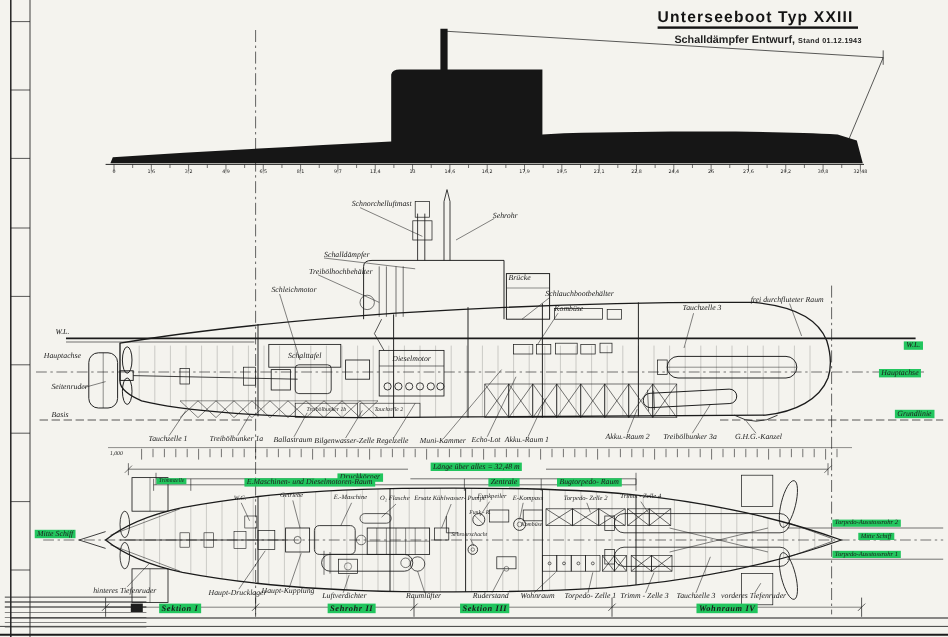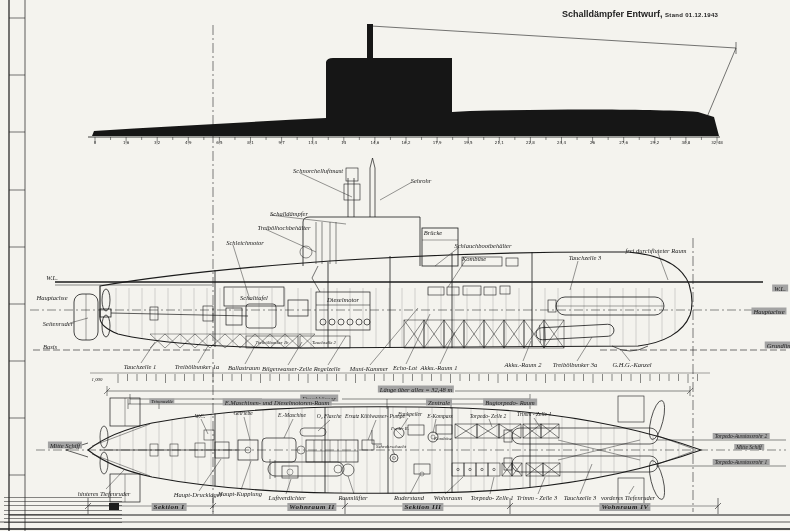--- a/index.html
+++ b/index.html
@@ -15,21 +15,21 @@
   .lbl{
     position:absolute;
     font:italic 6.5px "Liberation Serif", serif;
     color:#1b1b1b;
     white-space:nowrap;
     transform:translate(-50%,-50%);
     z-index:5;
   }
   .lbl.sm{font-size:5.5px;}
   .lbl.xs{font-size:4.8px;}
-  .lbl.bg{background:#a3a3a3;padding:0 2px;margin-left:19px;}
+  .lbl.bg{background:#22c55e;padding:0 2px;}
   .lbl.sek{font-weight:bold;font-size:7px;letter-spacing:.5px;}
   #title-block{position:absolute;left:548px;top:5px;z-index:6;}
   #main-title{
     font:bold 13px "Liberation Sans", sans-serif;
     letter-spacing:1px;
     border-bottom:2.5px solid #141414;
     padding:0 4px 1px 0;
     display:inline-block;
     color:#141414;
   }
@@ -656,20 +656,21 @@
         <line x1="85" y1="509" x2="91" y2="503"></line>
           <line x1="210" y1="509" x2="216" y2="503"></line>
         <line x1="342" y1="509" x2="348" y2="503"></line>
           <line x1="507" y1="509" x2="513" y2="503"></line>
         <line x1="715" y1="509" x2="721" y2="503"></line>
       </g>
     </g>
   </svg>
 
   <div id="title-block">
+    <div id="main-title">Unterseeboot  Typ XXIII</div>
     <div id="sub-title">
       <span>Schalldämpfer  Entwurf,</span>
       <span class="date">Stand 01.12.1943</span>
     </div>
   </div>
 
   <div>
       <span class="tick-label" style="left: 95px;">0</span>
       <span class="tick-label" style="left: 126.1px;">1,6</span>
       <span class="tick-label" style="left: 157.2px;">3,2</span>
@@ -764,20 +765,20 @@
   <span class="lbl" style="left:287px;top:497px">Luftverdichter</span>
   <span class="lbl" style="left:353px;top:497px">Raumlüfter</span>
   <span class="lbl" style="left:409px;top:497px">Ruderstand</span>
   <span class="lbl" style="left:448px;top:497px">Wohnraum</span>
   <span class="lbl" style="left:492px;top:497px">Torpedo- Zelle 1</span>
   <span class="lbl" style="left:537px;top:497px">Trimm - Zelle 3</span>
   <span class="lbl" style="left:580px;top:497px">Tauchzelle 3</span>
   <span class="lbl" style="left:628px;top:497px">vorderes Tiefenruder</span>
 
   <span class="lbl sek bg" style="left:150px;top:507px">Sektion I</span>
-  <span class="lbl sek bg" style="left:293px;top:507px">Wohnraum II</span>
+  <span class="lbl sek bg" style="left:293px;top:507px">Sehrohr II</span>
   <span class="lbl sek bg" style="left:404px;top:507px">Sektion III</span>
   <span class="lbl sek bg" style="left:606px;top:507px">Wohnraum IV</span>
 
   <div id="notes-block">
       <div class="blob"></div>
     </div>
 </div>
 
 </body></html>

